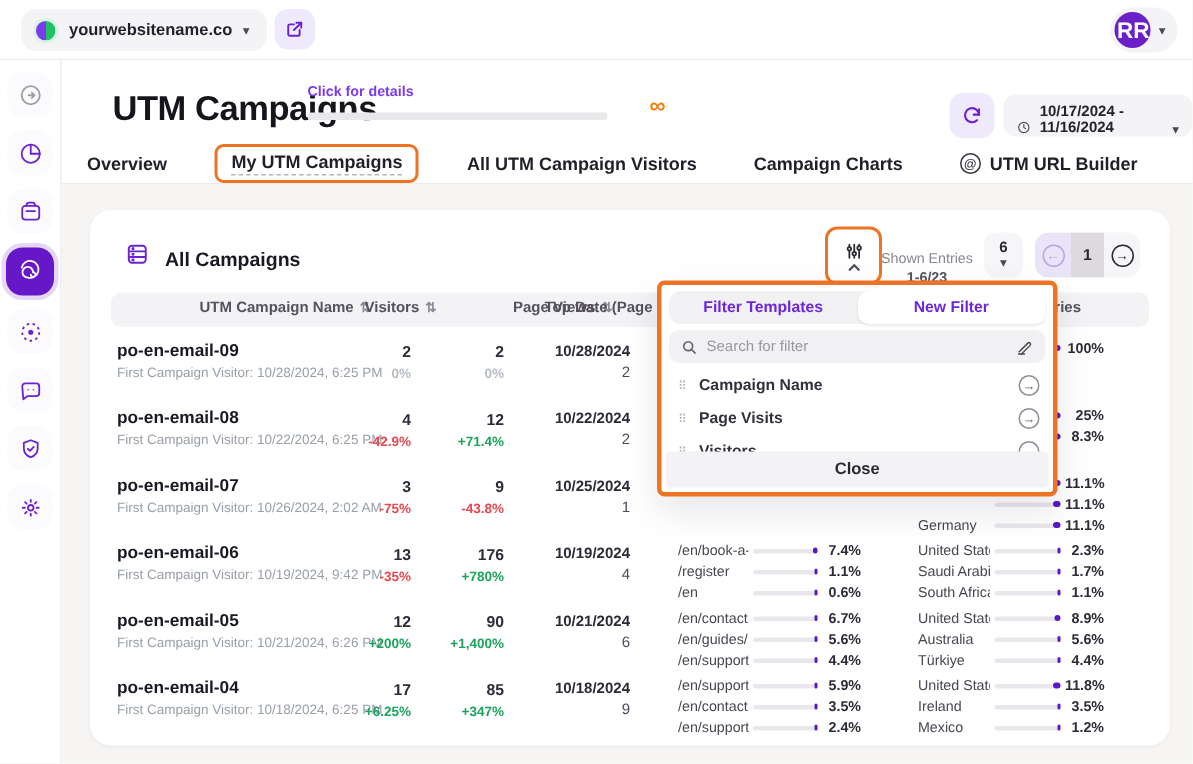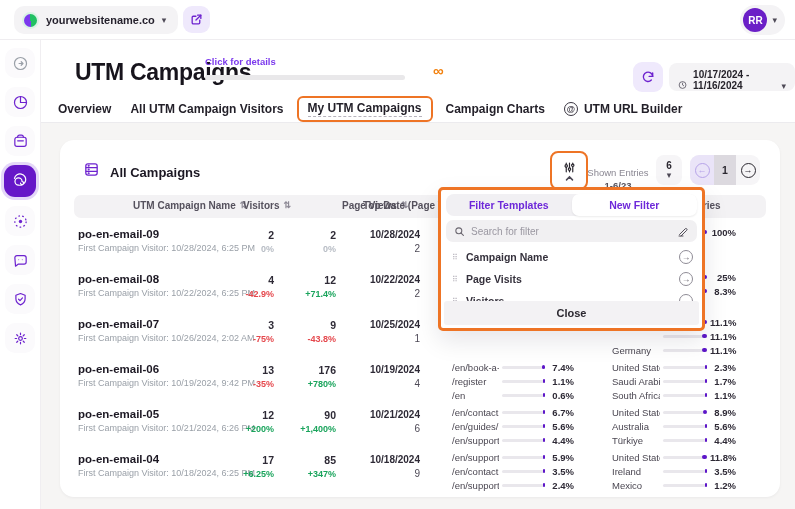--- a/index.html
+++ b/index.html
@@ -8,21 +8,21 @@
   #app { position:relative; width:795px; height:509px; background:#f6f5f4; }
 
   
   .topbar { position:absolute; left:0; top:0; width:795px; height:40px; background:#fff; border-bottom:1px solid #efedf0; z-index:5; }
   .site-pill { position:absolute; left:14px; top:6px; height:28px; background:#f4f3f5; border-radius:10px; display:flex; align-items:center; gap:7px; padding:0 12px 0 8px; cursor:pointer; }
   .logo-dot { width:17px; height:17px; border-radius:50%; background:conic-gradient(#21c063 0 50%, #7c3aed 50% 100%); border:2px solid #d9f3e4; }
   .site-name { font-size:11px; font-weight:700; color:#231f2b; }
   .chev { font-size:9px; color:#4d4956; line-height:1; }
   .open-btn { position:absolute; left:183px; top:6px; width:27px; height:27px; border-radius:9px; background:#efe9fc; display:flex; align-items:center; justify-content:center; cursor:pointer; }
   .avatar-pill { position:absolute; right:10px; top:5px; height:30px; background:#f4f3f5; border-radius:16px; display:flex; align-items:center; gap:5px; padding:0 8px 0 3px; cursor:pointer; }
-  .avatar { width:24px; height:24px; border-radius:50%; background:#6b1fc7; color:#fff; font-size:10px; font-weight:700; display:flex; align-items:center; justify-content:center; }
+  .avatar { width:24px; height:24px; border-radius:50%; background:#6b1fc7; color:#fff; font-size:15px; font-weight:700; display:flex; align-items:center; justify-content:center; }
 
   
   .sidebar { position:absolute; left:0; top:40px; width:41px; height:469px; background:#fff; border-right:1px solid #f0eef1; display:flex; flex-direction:column; align-items:center; padding-top:8px; gap:9px; z-index:4; }
   .side-item { width:30px; height:30px; border-radius:10px; display:flex; align-items:center; justify-content:center; color:#6d22cf; cursor:pointer; background:#fbfafc; }
   .side-item.muted { color:#9aa0a8; }
   .side-item.active { width:32px; height:32px; background:#6617c8; color:#fff; box-shadow:0 0 0 3px #e4d7f8; border-radius:11px; }
   .side-item svg { width:17px; height:17px; }
 
   
   .main-head { position:absolute; left:41px; top:40px; width:754px; height:82px; background:#fff; }
@@ -30,21 +30,21 @@
   .quota { position:absolute; left:164px; top:15px; width:200px; }
   .quota-label { font-size:10.5px; font-weight:700; color:#211d28; }
   .quota-link { font-size:9.5px; font-weight:700; color:#7c3aed; margin-top:1px; cursor:pointer; }
   .quota-bar { margin-top:8px; width:200px; height:5px; border-radius:3px; background:#e9e8ea; }
   .quota-inf { position:absolute; left:392px; top:22px; font-size:15px; font-weight:700; color:#f2800d; }
   .refresh-btn { position:absolute; left:592px; top:22px; width:30px; height:30px; border-radius:9px; background:#efe9fc; display:flex; align-items:center; justify-content:center; cursor:pointer; }
   .date-pill { position:absolute; left:628px; top:23px; height:28px; background:#f4f3f5; border-radius:8px; display:flex; align-items:flex-end; gap:6px; padding:0 9px; cursor:pointer; }
   .date-text { font-size:10px; font-weight:700; color:#26232b; }
 
   
-  .tabsrow { position:absolute; left:41px; top:96px; width:754px; height:27px; background:#fff; border-bottom:1px solid #ecebee; display:flex; align-items:center; gap:19px; padding-left:17px; z-index:3; }
+  .tabsrow { position:absolute; left:41px; top:96px; width:754px; height:27px; background:#fff; border-bottom:1px solid #ecebee; display:flex; align-items:center; gap:38px; padding-left:17px; z-index:3; }
   .tab { font-size:12px; font-weight:700; color:#221f28; cursor:pointer; display:flex; align-items:center; gap:6px; white-space:nowrap; }
   .tab.active { border:2.5px solid #ee7425; border-radius:6px; padding:3px 9px; margin:0 -6px; }
   .tab.active .tlabel { border-bottom:1px dashed #b7b3bd; padding-bottom:1px; }
   .at-ic { width:14px; height:14px; border:1.4px solid #3a3642; border-radius:50%; display:inline-flex; align-items:center; justify-content:center; font-size:8.5px; font-weight:700; color:#3a3642; }
 
   
   .card { position:absolute; left:60px; top:140px; width:720px; height:357px; background:#fff; border-radius:14px; box-shadow:0 1px 3px rgba(20,10,40,.05); z-index:1; }
   .db-ic { position:absolute; left:23px; top:21px; color:#6d22cf; }
   .card-title { position:absolute; left:50px; top:25px; font-size:13px; font-weight:700; color:#1c1823; }
   .filter-btn { position:absolute; left:490px; top:11px; width:38px; height:39px; border:2.5px solid #ee7425; border-radius:8px; background:#fff; display:flex; flex-direction:column; align-items:center; justify-content:center; gap:1px; cursor:pointer; z-index:12; }
@@ -202,25 +202,25 @@
         </svg>
       <span class="date-text">10/17/2024 - 11/16/2024</span>
       <span class="chev">▾</span>
     </div>
   </div>
 
   <div class="tabsrow" id="tabsrow">
       <div class="tab">
         <span class="tlabel">Overview</span>
       </div>
+      <div class="tab active">
+        <span class="tlabel">My UTM Campaigns</span>
+      </div>
       <div class="tab">
         <span class="tlabel">All UTM Campaign Visitors</span>
-      </div>
-      <div class="tab active">
-        <span class="tlabel">My UTM Campaigns</span>
       </div>
       <div class="tab">
         <span class="tlabel">Campaign Charts</span>
       </div>
       <div class="tab">
         <span class="at-ic">@</span>
         <span class="tlabel">UTM URL Builder</span>
       </div>
     </div>
 

